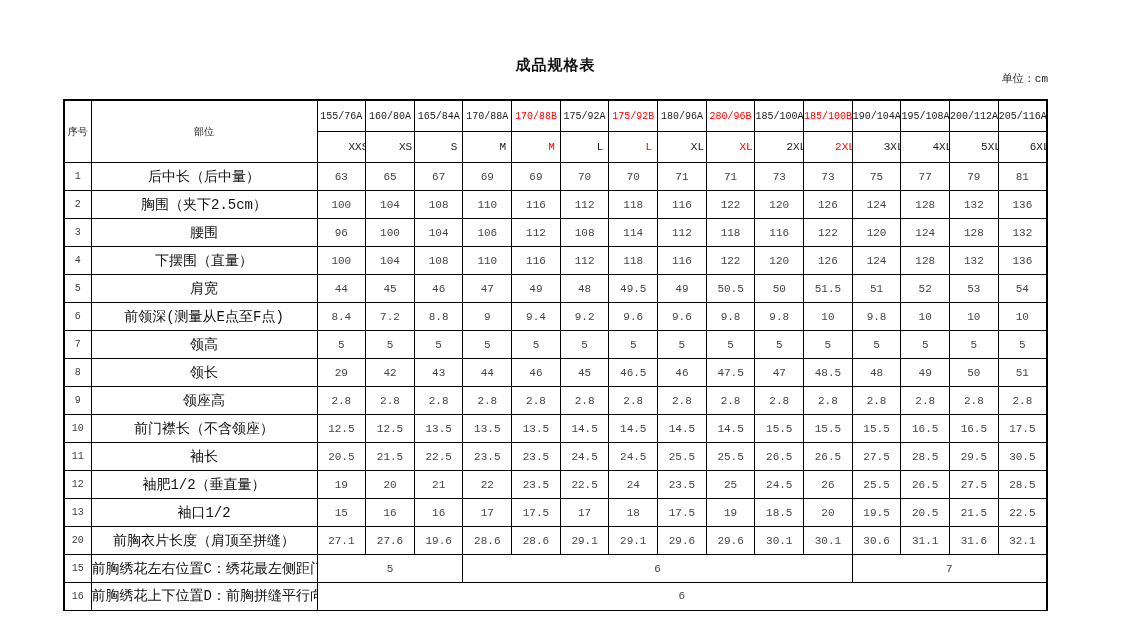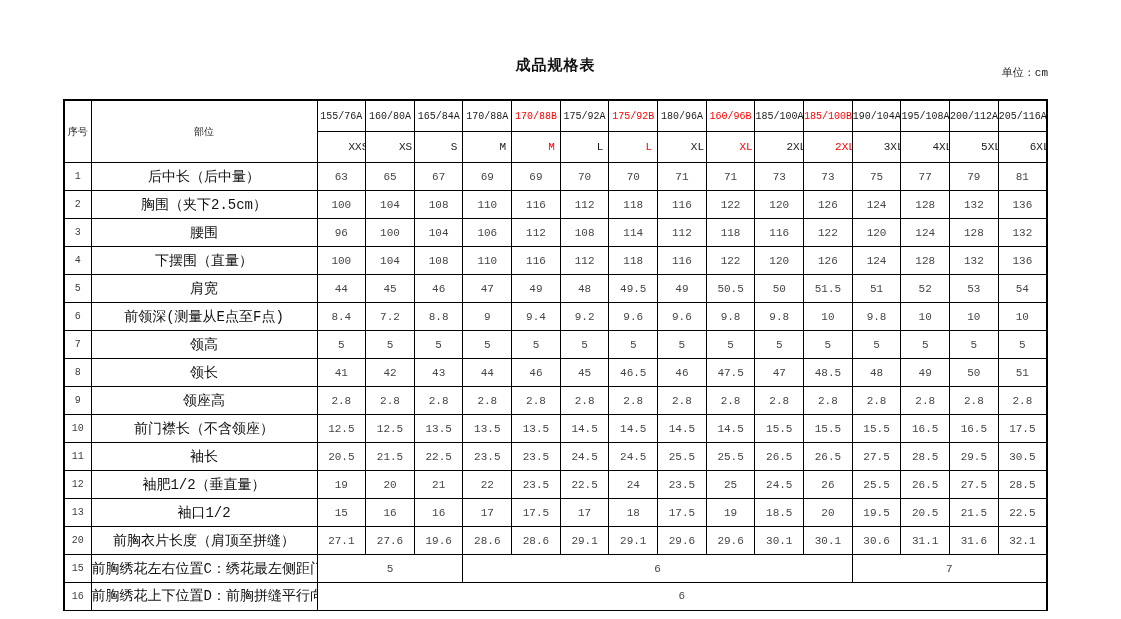--- a/index.html
+++ b/index.html
@@ -6,21 +6,21 @@
   .page {
     position:relative; width:1121px; height:611px; background:#ffffff;
     font-family:"Liberation Mono","DejaVu Sans Mono",monospace; overflow:hidden;
   }
   .title {
     position:absolute; top:56px; left:63px; width:985px; text-align:center;
     font-size:15px; font-weight:bold; color:#111;
     font-family:"DejaVu Sans","Liberation Sans",sans-serif; letter-spacing:1px;
   }
   .unit-label {
-    position:absolute; top:65px; left:63px; width:985px; text-align:right;
+    position:absolute; top:71px; left:63px; width:985px; text-align:right;
     font-size:11px; color:#222;
   }
   table.spec {
     position:absolute; top:99px; left:63px; width:985px;
     border-collapse:collapse; table-layout:fixed;
     border:2px solid #000; background:#fff;
   }
   table.spec th, table.spec td {
     border:1px solid #000; padding:0; text-align:center; vertical-align:middle;
     overflow:hidden; white-space:nowrap; font-weight:normal;
@@ -53,21 +53,21 @@
           <th class="corner" rowspan="2">序号</th>
           <th class="corner" rowspan="2">部位</th>
           <th>155/76A</th>
           <th>160/80A</th>
           <th>165/84A</th>
           <th>170/88A</th>
           <th class="red-h">170/88B</th>
           <th>175/92A</th>
           <th class="red-h">175/92B</th>
           <th>180/96A</th>
-          <th class="red-h">160/96B</th>
+          <th class="red-h">280/96B</th>
           <th>185/100A</th>
           <th class="red-h">185/100B</th>
           <th>190/104A</th>
           <th>195/108A</th>
           <th>200/112A</th>
           <th>205/116A</th>
         </tr>
       <tr class="sizes" id="header-row-sizes">
           <th>XXS</th>
           <th>XS</th>
@@ -216,21 +216,21 @@
           <td class="val">5</td>
           <td class="val red-v">5</td>
           <td class="val">5</td>
           <td class="val">5</td>
           <td class="val">5</td>
           <td class="val">5</td>
         </tr>
         <tr>
           <td class="idx">8</td>
           <td class="label">领长</td>
-          <td class="val">41</td>
+          <td class="val">29</td>
           <td class="val">42</td>
           <td class="val">43</td>
           <td class="val">44</td>
           <td class="val red-v">46</td>
           <td class="val">45</td>
           <td class="val red-v">46.5</td>
           <td class="val">46</td>
           <td class="val red-v">47.5</td>
           <td class="val">47</td>
           <td class="val red-v">48.5</td>

